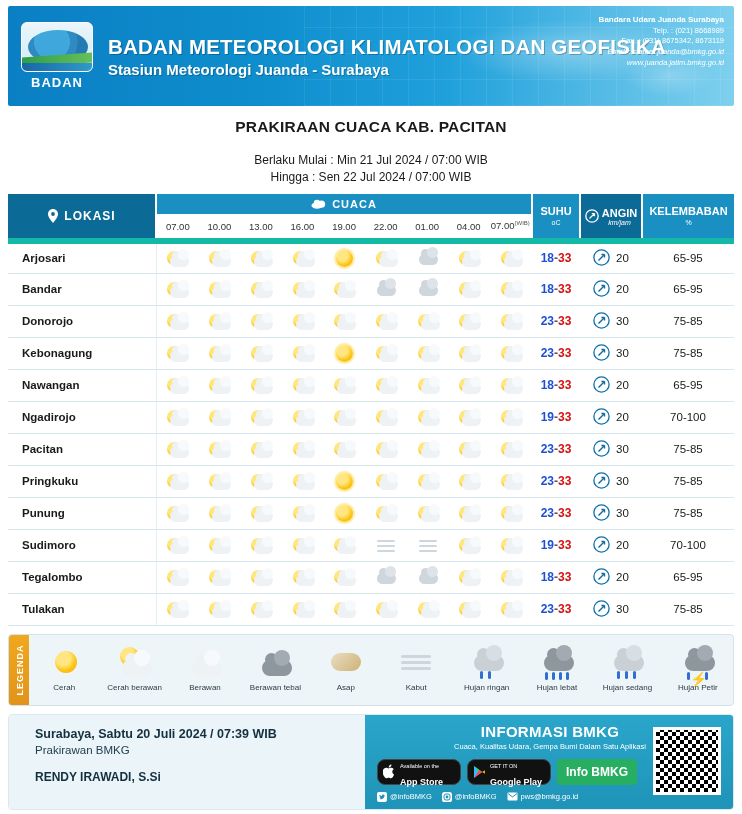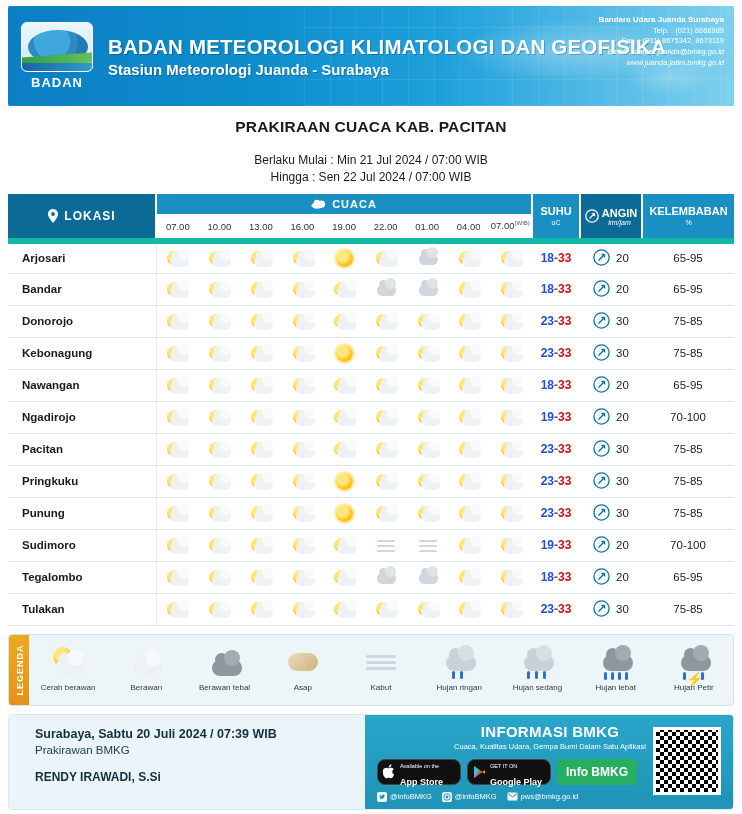--- a/index.html
+++ b/index.html
@@ -1211,20 +1211,26 @@
       </tbody>
   </table>
 
   <div class="legend">
     <div class="legend-tab">
       <span>LEGENDA</span>
     </div>
     <div class="legend-items" id="legend-items">
         <div class="legend-item">
           <span class="lwi">
+            <span class="l-sun"></span>
+          </span>
+          <span class="lbl">Cerah</span>
+        </div>
+        <div class="legend-item">
+          <span class="lwi">
             <span class="l-sun" style="left:8px;top:0;width:19px;height:19px"></span>
             <span class="l-cloud"></span>
           </span>
           <span class="lbl">Cerah berawan</span>
         </div>
         <div class="legend-item">
           <span class="lwi">
             <span class="l-cloud"></span>
           </span>
           <span class="lbl">Berawan</span>
@@ -1247,39 +1253,39 @@
           </span>
           <span class="lbl">Kabut</span>
         </div>
         <div class="legend-item">
           <span class="lwi">
             <span class="l-cloud grey" style="bottom:8px"></span>
             <span class="rain" style="left:16px;bottom:0"></span>
             <span class="rain" style="left:24px;bottom:0"></span>
           </span>
           <span class="lbl">Hujan ringan</span>
-        </div>
-        <div class="legend-item">
-          <span class="lwi">
-            <span class="l-cloud grey" style="bottom:8px"></span>
-            <span class="rain" style="left:13px;bottom:0"></span>
-            <span class="rain" style="left:21px;bottom:0"></span>
-            <span class="rain" style="left:29px;bottom:0"></span>
-          </span>
-          <span class="lbl">Hujan sedang</span>
         </div>
         <div class="legend-item">
           <span class="lwi">
             <span class="l-cloud dark" style="bottom:8px"></span>
             <span class="rain" style="left:11px;bottom:-1px"></span>
             <span class="rain" style="left:18px;bottom:-1px"></span>
             <span class="rain" style="left:25px;bottom:-1px"></span>
             <span class="rain" style="left:32px;bottom:-1px"></span>
           </span>
           <span class="lbl">Hujan lebat</span>
+        </div>
+        <div class="legend-item">
+          <span class="lwi">
+            <span class="l-cloud grey" style="bottom:8px"></span>
+            <span class="rain" style="left:13px;bottom:0"></span>
+            <span class="rain" style="left:21px;bottom:0"></span>
+            <span class="rain" style="left:29px;bottom:0"></span>
+          </span>
+          <span class="lbl">Hujan sedang</span>
         </div>
         <div class="legend-item">
           <span class="lwi">
             <span class="l-cloud dark" style="bottom:8px"></span>
             <span class="rain" style="left:12px;bottom:-1px"></span>
             <span class="rain" style="left:30px;bottom:-1px"></span>
             <span class="bolt"></span>
           </span>
           <span class="lbl">Hujan Petir</span>
         </div>

